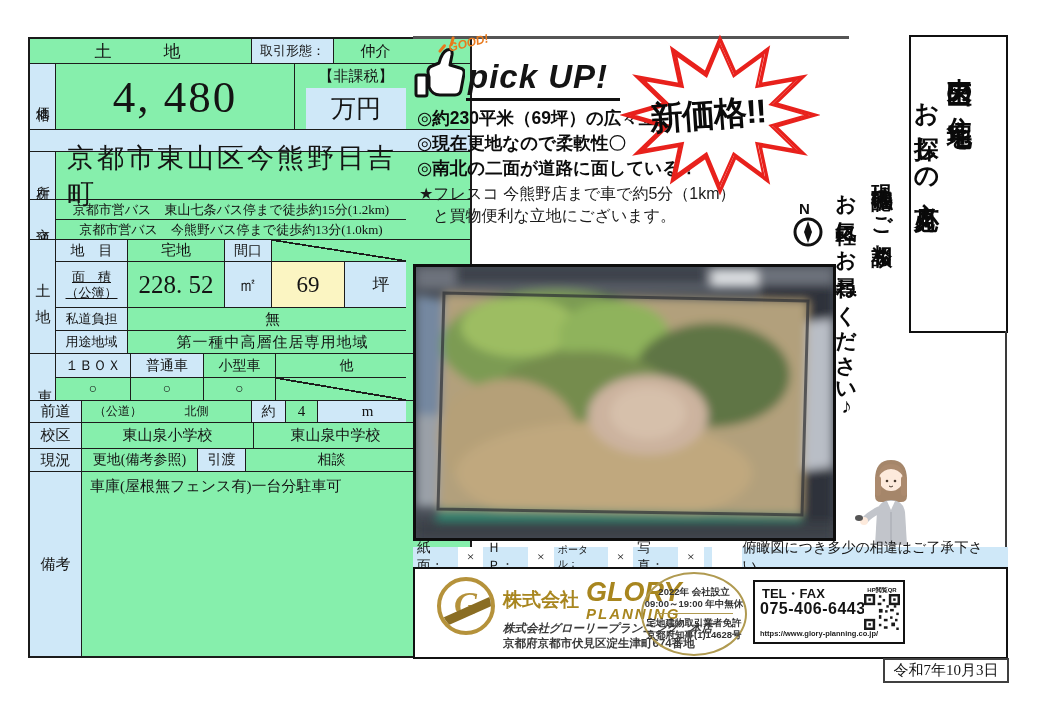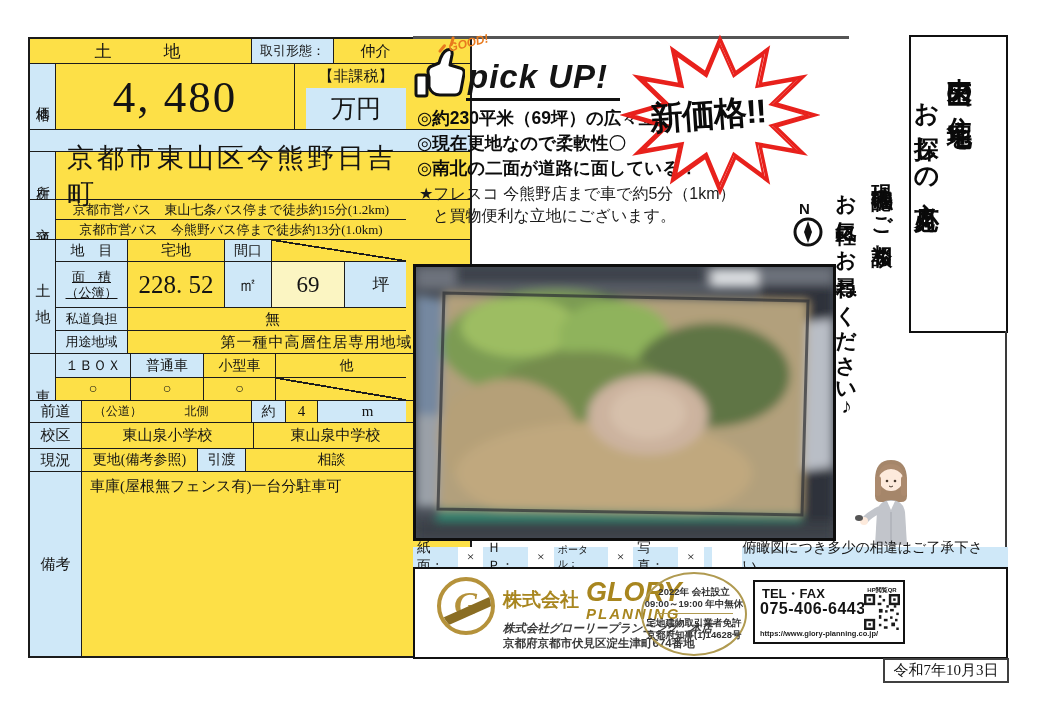--- a/index.html
+++ b/index.html
@@ -3,21 +3,21 @@
 <meta charset="utf-8">
 <style>
   html,body{margin:0;padding:0;background:#fff;}
   .page{position:relative;width:1040px;height:720px;background:#fff;
         font-family:"Liberation Serif","DejaVu Serif",serif;color:#141414;overflow:hidden;}
   .abs{position:absolute;}
   .g{font-family:"Liberation Sans","DejaVu Sans",sans-serif;}
   .blue{background:#cfe8f8;}
   .yellow{background:#fbf5c2;}
   
-  .ltable{left:28px;top:37px;width:444px;height:621px;border:2.5px solid #1b1b1b;box-sizing:border-box;background:#fde047;}
+  .ltable{left:28px;top:37px;width:444px;height:621px;border:2.5px solid #1b1b1b;box-sizing:border-box;background:#86efac;}
   .trow{display:flex;border-bottom:1.5px solid #1c1c1c;box-sizing:border-box;}
   .cell{display:flex;align-items:center;justify-content:center;border-right:1.5px solid #1c1c1c;box-sizing:border-box;flex:none;}
   .cell.last{border-right:none;padding-left:11px;}
   .vlab{writing-mode:vertical-rl;text-orientation:upright;}
   .group{display:flex;border-bottom:1.5px solid #1c1c1c;box-sizing:border-box;}
   .gcol{display:flex;flex-direction:column;flex:none;}
   .grow{display:flex;border-bottom:1.5px solid #1c1c1c;box-sizing:border-box;}
   .grow.last{border-bottom:none;}
   .diag{background:linear-gradient(to top right,transparent 48%,#1c1c1c 48%,#1c1c1c 52%,transparent 52%);}
   
@@ -99,26 +99,26 @@
           <div class="cell blue" style="width:47px;font-size:19px;">㎡</div>
           <div class="cell yellow" style="width:73px;font-size:23px;">69</div>
           <div class="cell last blue" style="width:61px;font-size:17px;">坪</div>
         </div>
         <div class="grow" style="height:23px;">
           <div class="cell blue" style="width:72px;font-size:13px;">私道負担</div>
           <div class="cell last" style="width:278px;font-size:15px;">無</div>
         </div>
         <div class="grow last" style="height:22px;">
           <div class="cell blue" style="width:72px;font-size:13px;">用途地域</div>
-          <div class="cell last" style="width:278px;font-size:15px;letter-spacing:1px;margin-left:44px;">第一種中高層住居専用地域</div>
-        </div>
-      </div>
-    </div>
-
-    <div class="group" style="height:47px;">
+          <div class="cell last" style="width:278px;font-size:15px;letter-spacing:1px;">第一種中高層住居専用地域</div>
+        </div>
+      </div>
+    </div>
+
+    <div class="group" style="height:47px;font-family:Liberation Mono, monospace;">
       <div class="cell blue vlab" style="width:26px;height:100%;font-size:15px;">車</div>
       <div class="gcol" style="width:350px;">
         <div class="grow" style="height:24px;">
           <div class="cell blue" style="width:75px;font-size:14px;">１ＢＯＸ</div>
           <div class="cell blue" style="width:73px;font-size:14px;">普通車</div>
           <div class="cell" style="width:72px;font-size:14px;">小型車</div>
           <div class="cell last" style="width:130px;font-size:14px;">他</div>
         </div>
         <div class="grow last" style="height:22px;">
           <div class="cell" style="width:75px;font-size:14px;">○</div>

